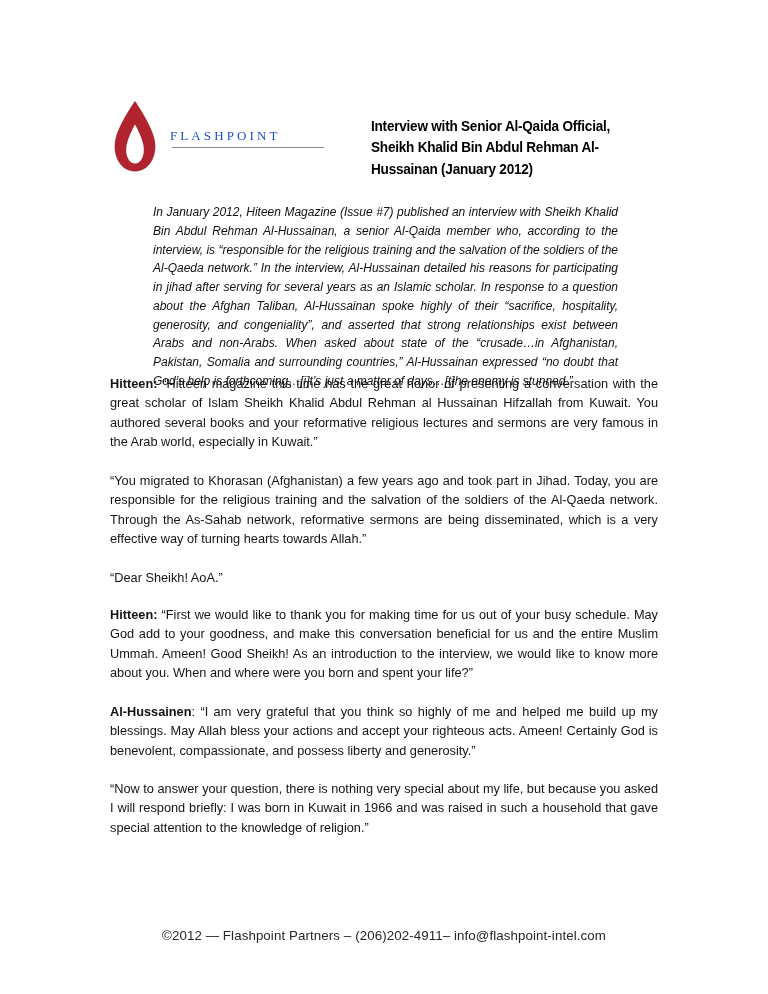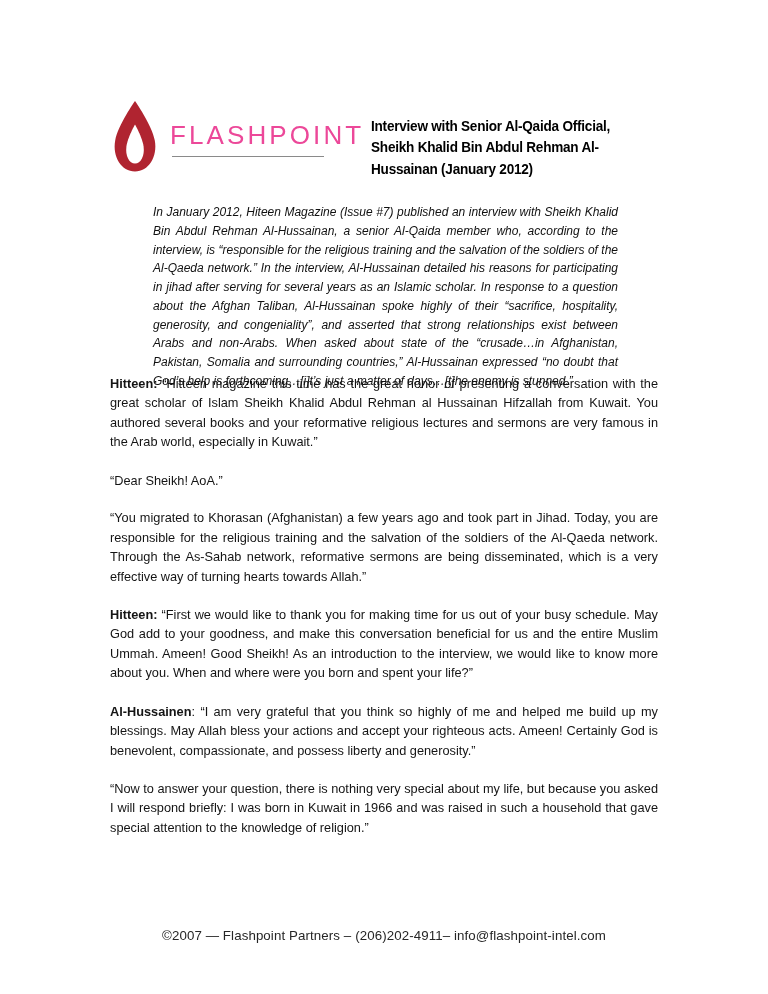--- a/index.html
+++ b/index.html
@@ -50,24 +50,24 @@
     align-items: center;
     justify-content: center;
   }
 
   .logo-wordmark {
     margin-left: 10px;
     padding-top: 2px;
   }
 
   .logo-word {
-    font-family: Liberation Sans, sans-serif;
-    font-size: 26px;
+    font-family: Liberation Serif, serif;
+    font-size: 13px;
     letter-spacing: 3.1px;
-    color: #ec4899;
+    color: #1d4ed8;
     line-height: 1.28;
     white-space: nowrap;
   }
 
   .logo-rule {
     height: 1px;
     background: #8a8a8a;
     margin: 3px 0 4px 2px;
     width: 152px;
   }
@@ -166,28 +166,28 @@
       <div>Hussainan (January 2012)</div>
     </div>
   </div>
 
   <div class="intro">In January 2012, Hiteen Magazine (Issue #7) published an interview with Sheikh Khalid Bin Abdul Rehman Al-Hussainan, a senior Al-Qaida member who, according to the interview, is “responsible for the religious training and the salvation of the soldiers of the Al-Qaeda network.” In the interview, Al-Hussainan detailed his reasons for participating in jihad after serving for several years as an Islamic scholar. In response to a question about the Afghan Taliban, Al-Hussainan spoke highly of their “sacrifice, hospitality, generosity, and congeniality”, and asserted that strong relationships exist between Arabs and non-Arabs. When asked about state of the “crusade…in Afghanistan, Pakistan, Somalia and surrounding countries,” Al-Hussainan expressed “no doubt that God’s help is forthcoming…[i]t’s just a matter of days…[t]he enemy is stunned.”</div>
 
   <div class="body-col">
 
     <p class="para"><span class="speaker">Hitteen:</span><span>  “Hitteen magazine this time has the great honor of presenting a conversation with the great scholar of Islam Sheikh Khalid Abdul Rehman al Hussainan Hifzallah from Kuwait. You authored several books and your reformative religious lectures and sermons are very famous in the Arab world, especially in Kuwait.”</span></p>
 
+    <p class="para"><span class="speaker"></span><span>“You migrated to Khorasan (Afghanistan) a few years ago and took part in Jihad. Today, you are responsible for the religious training and the salvation of the soldiers of the Al-Qaeda network. Through the As-Sahab network, reformative sermons are being disseminated, which is a very effective way of turning hearts towards Allah.”</span></p>
+
     <p class="para gap-sm"><span class="speaker"></span><span>“Dear Sheikh! AoA.”</span></p>
-
-    <p class="para"><span class="speaker"></span><span>“You migrated to Khorasan (Afghanistan) a few years ago and took part in Jihad. Today, you are responsible for the religious training and the salvation of the soldiers of the Al-Qaeda network. Through the As-Sahab network, reformative sermons are being disseminated, which is a very effective way of turning hearts towards Allah.”</span></p>
 
 
     <p class="para"><span class="speaker">Hitteen:</span><span>  “First we would like to thank you for making time for us out of your busy schedule. May God add to your goodness, and make this conversation beneficial for us and the entire Muslim Ummah. Ameen! Good Sheikh! As an introduction to the interview, we would like to know more about you. When and where were you born and spent your life?”</span></p>
 
     <p class="para"><span class="speaker">Al-Hussainen</span><span>: “I am very grateful that you think so highly of me and helped me build up my blessings. May Allah bless your actions and accept your righteous acts. Ameen! Certainly God is benevolent, compassionate, and possess liberty and generosity.”</span></p>
 
     <p class="para"><span class="speaker"></span><span>“Now to answer your question, there is nothing very special about my life, but because you asked I will respond briefly: I was born in Kuwait in 1966 and was raised in such a household that gave special attention to the knowledge of religion.”</span></p>
 
   </div>
 
-  <div class="footer">©2007 — Flashpoint Partners – (206)202-4911– info@flashpoint-intel.com</div>
+  <div class="footer">©2012 — Flashpoint Partners – (206)202-4911– info@flashpoint-intel.com</div>
 
 </div>
 
 </body></html>

